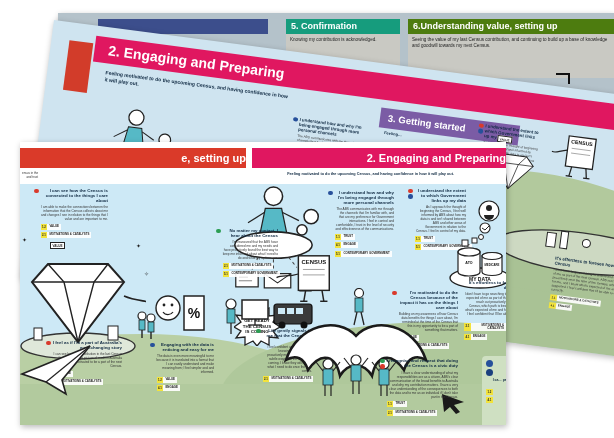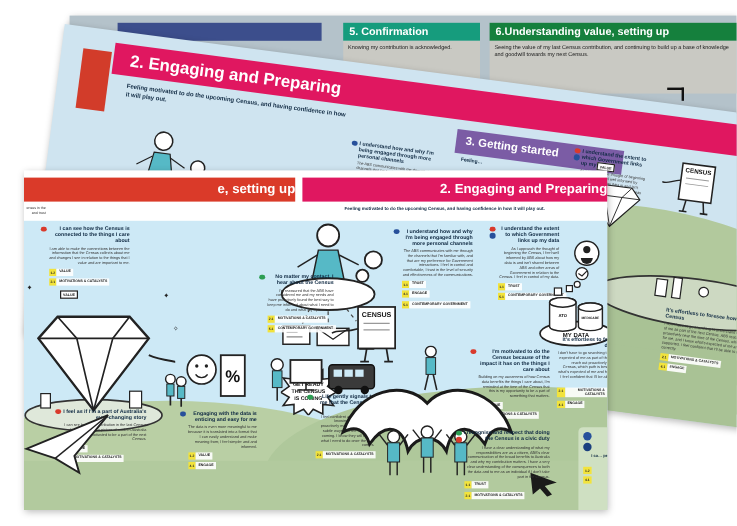--- a/index.html
+++ b/index.html
@@ -52,21 +52,21 @@
 <div id="stage">
 
   <div id="pageC" class="page">
     <div class="hdrbar" style="left:40px;top:6px;width:170px;background:#3c4e8c;"></div>
 
     <div class="hdrbar" style="left:228px;top:6px;width:114px;background:#169c7d;">
       <div class="t">5. Confirmation</div>
     </div>
     <div class="grayband" style="left:228px;top:21px;width:114px;height:40px;">Knowing my contribution is acknowledged.</div>
 
-    <div class="hdrbar" style="left:350px;top:6px;width:206px;background:#15803d;">
+    <div class="hdrbar" style="left:350px;top:6px;width:206px;background:#4d7c0f;">
       <div class="t">6.Understanding value, setting up</div>
     </div>
     <div class="grayband" style="left:350px;top:21px;width:206px;height:44px;">Seeing the value of my last Census contribution, and continuing to build up a base of knowledge and goodwill towards my next Census.</div>
 
     <div class="cblk" style="left:332px;top:86px;">
       <div class="h">Confirmation the first step towards the next Census</div>
       <div class="b">I'm able to stay informed and connected to the Census results; ABS provides me with options that will help stay connected about only the things that are relevant to me. I feel informed and curious.</div>
     </div>
 
     <div class="bracket" style="left:498px;top:60px;"></div>

